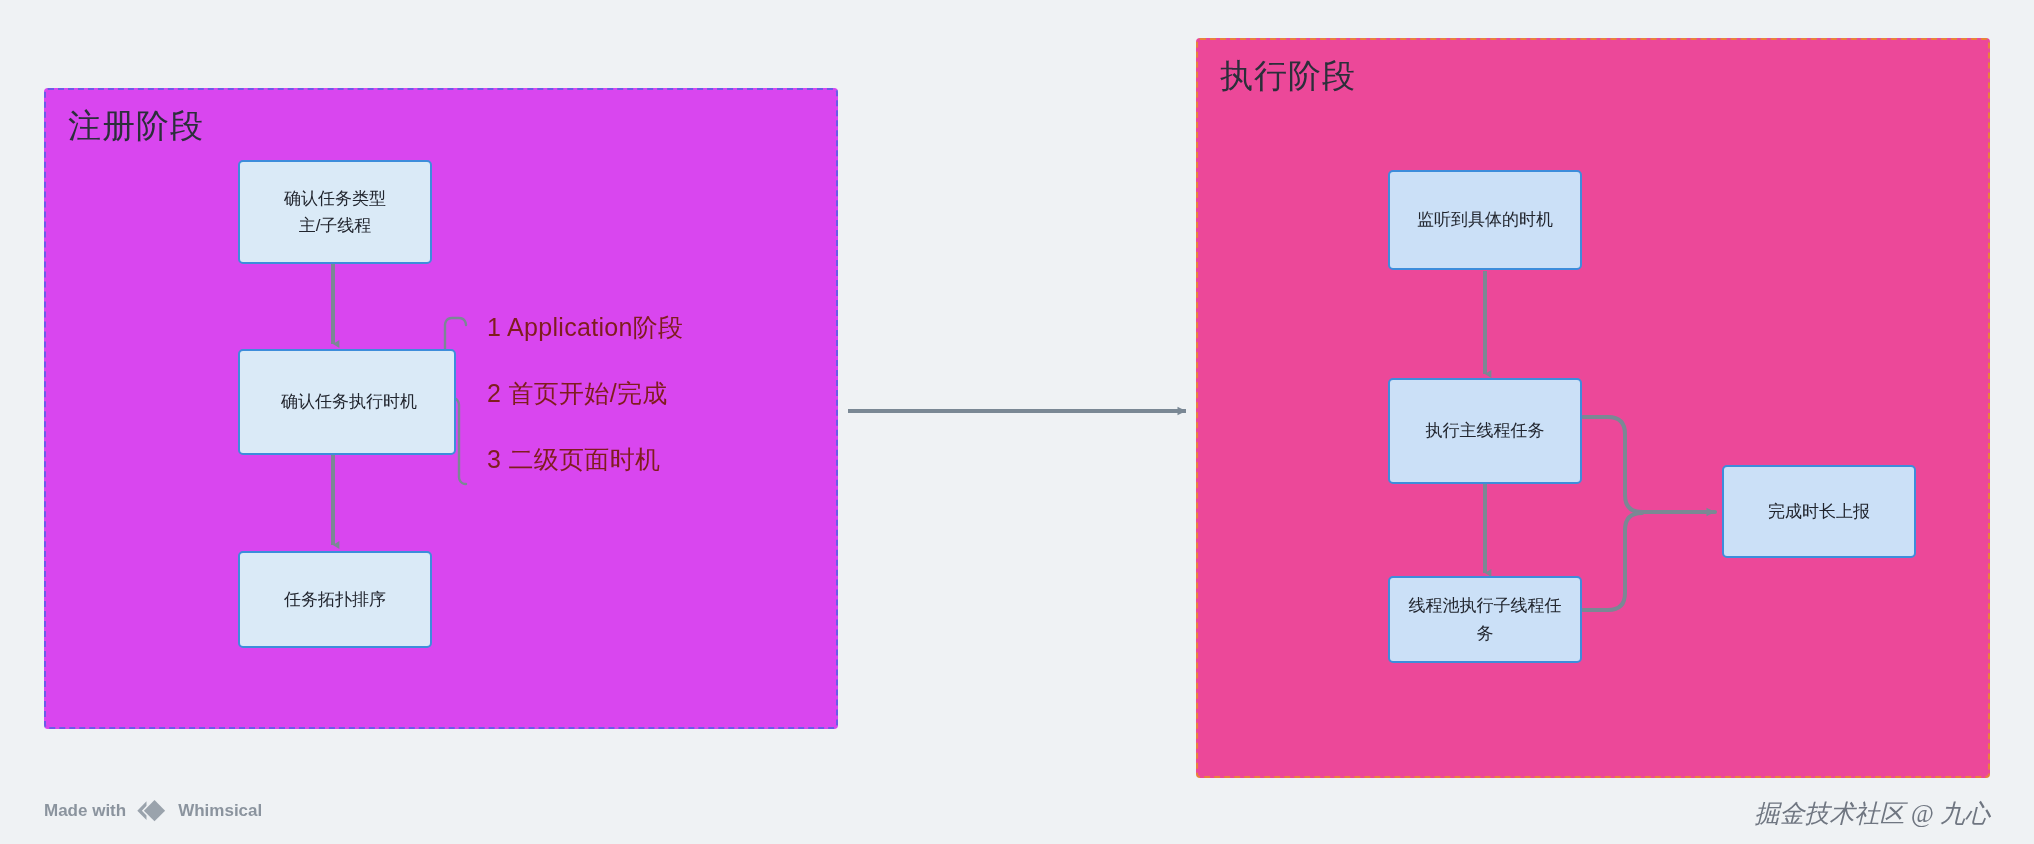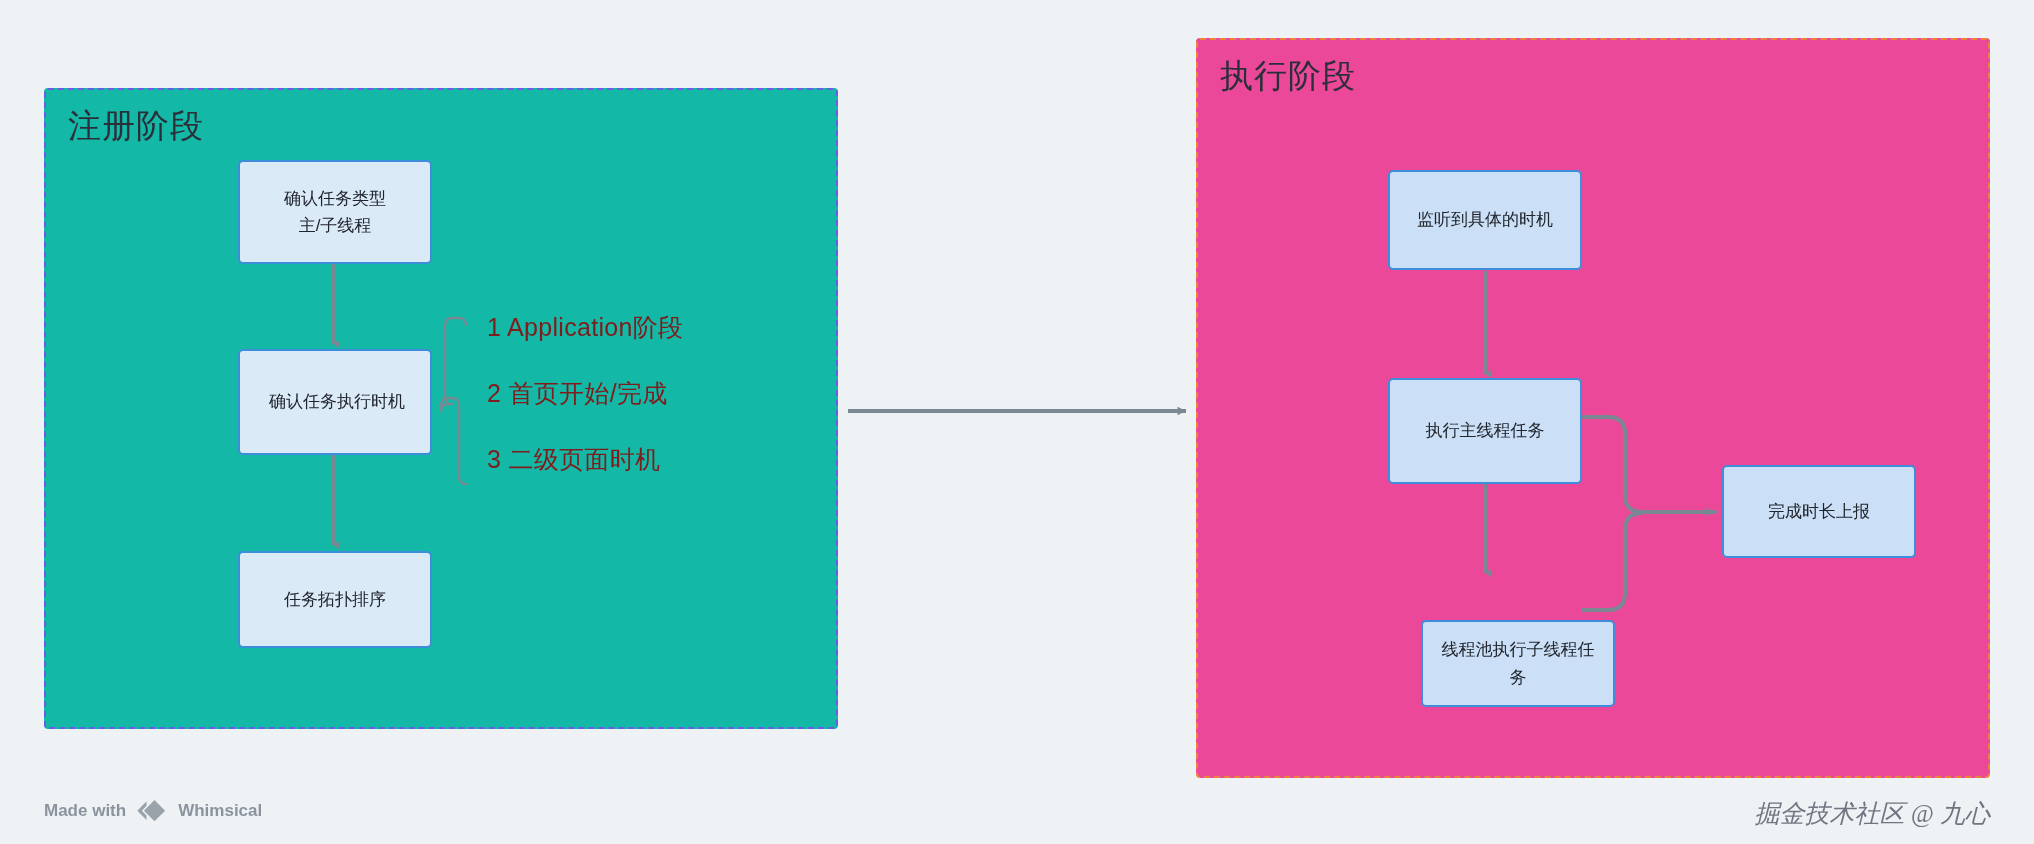--- a/index.html
+++ b/index.html
@@ -22,21 +22,21 @@
   .phase {
     position: absolute;
     box-sizing: border-box;
     border-radius: 4px;
   }
   .phase-register {
     left: 44px;
     top: 88px;
     width: 794px;
     height: 641px;
-    background: #14b8a6;
+    background: #d946ef;
     border: 2.5px dashed #6b5ce7;
   }
   .phase-execute {
     left: 1196px;
     top: 38px;
     width: 794px;
     height: 740px;
     background: #ec4899;
     border: 2.5px dashed #e8833a;
   }
@@ -170,21 +170,21 @@
     <path d="M1583,610 L1608,610 Q1625,610 1625,593 L1625,530 Q1625,513 1642,513" fill="none" stroke="#7a8894" stroke-width="4" stroke-linecap="round"></path>
   </svg>
 
   <div class="node node-light" style="left:238px; top:160px; width:194px; height:104px;align-items:center;">
     <span>
       <span>确认任务类型</span><br>
       <span>主/子线程</span>
     </span>
   </div>
 
-  <div class="node node-light" style="left:238px; top:349px; width:194px; height:106px;padding-left:18px;">
+  <div class="node node-light" style="left:238px; top:349px; width:218px; height:106px;padding-left:18px;">
     <span>确认任务执行时机</span>
   </div>
 
   <div class="node node-light" style="left:238px; top:551px; width:194px; height:97px;">
     <span>任务拓扑排序</span>
   </div>
 
   <div class="bracket-list">
     <div class="bracket-item">1 Application阶段</div>
     <div class="bracket-item">2 首页开始/完成</div>
@@ -192,21 +192,21 @@
   </div>
 
   <div class="node node-blue" style="left:1388px; top:170px; width:194px; height:100px;">
     <span>监听到具体的时机</span>
   </div>
 
   <div class="node node-blue" style="left:1388px; top:378px; width:194px; height:106px;">
     <span>执行主线程任务</span>
   </div>
 
-  <div class="node node-blue" style="left:1421px; top:576px; width:194px; height:87px;margin-top:44px;">
+  <div class="node node-blue" style="left:1388px; top:576px; width:194px; height:87px;">
     <span>线程池执行子线程任务</span>
   </div>
 
   <div class="node node-blue" style="left:1722px; top:465px; width:194px; height:93px;">
     <span>完成时长上报</span>
   </div>
 
   <div class="made-with">
     <span>Made with</span>
     <span class="whimsical-mark">

